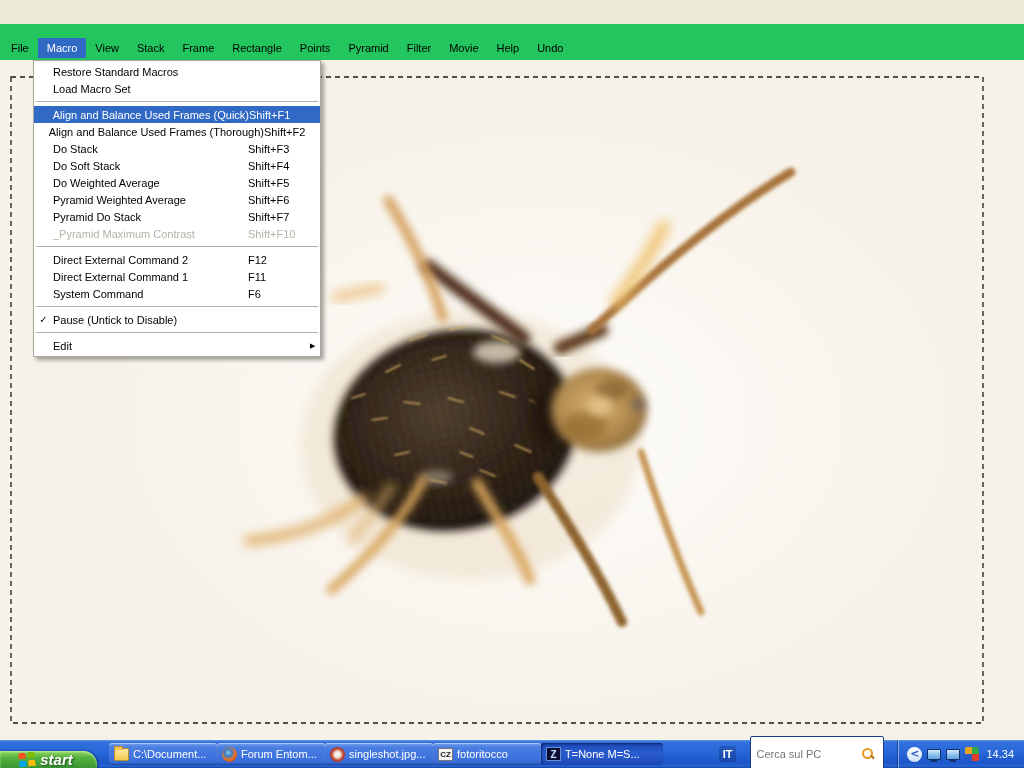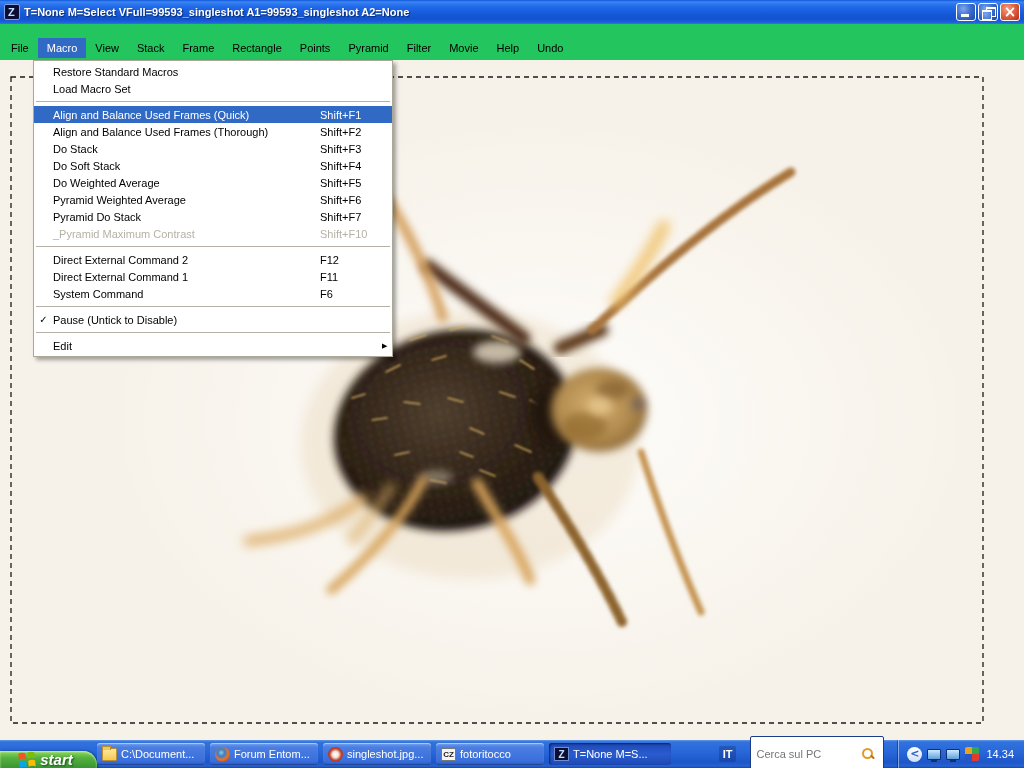--- a/index.html
+++ b/index.html
@@ -34,21 +34,21 @@
   .menubar { position:absolute; top:24px; left:0; width:1024px; height:36px;
     background:#22c55e; display:flex; align-items:flex-end; padding:0 2px 2px 2px; }
   .mb-item { font-size:11px; color:#000; padding:4px 9px 4px 9px; cursor:default; }
   .mb-item.mb-active { background:#316ac5; color:#fff; }
 
   
   .client { position:absolute; top:60px; left:0; width:1024px; height:680px;
     background:#f7f2e9; overflow:hidden; }
 
   
-  .dropdown { position:absolute; top:60px; left:33px; width:360px;
+  .dropdown { position:absolute; top:60px; left:33px; width:288px;
     background:#fff; border:1px solid #aca899;
     box-shadow:3px 3px 4px rgba(0,0,0,0.35); padding:2px 0; z-index:20; }
   .mi { display:flex; align-items:center; height:17px; font-size:11px; color:#000; }
   .mi-check { width:19px; text-align:center; font-size:10px; line-height:17px; }
   .mi-label { flex:1 1 auto; white-space:nowrap; }
   .mi-shortcut { width:62px; text-align:left; }
   .mi-arrow { width:10px; font-size:7px; line-height:17px; }
   .mi.mi-hl { background:#316ac5; color:#fff; }
   .mi.mi-dis { color:#b5b2a5; }
   .mi-sep { border-top:1px solid #b5b2a5; margin:4px 2px; height:0; }
@@ -56,21 +56,21 @@
   
   .taskbar { position:absolute; bottom:0; left:0; width:1024px; height:28px;
     background:linear-gradient(180deg,#5f9ae6 0%,#3272dd 7%,#2766d8 45%,#1d56c8 80%,#2563d2 93%,#1646a8 100%);
     display:flex; align-items:center; }
   .start-btn { width:97px; height:28px; flex:0 0 auto;
     background:linear-gradient(180deg,#8fd95f 0%,#54b03f 25%,#3c9a34 55%,#2c7a28 90%,#236320 100%);
     border-radius:0 14px 14px 0; box-shadow:inset 0 1px 2px #c8f0a8, 1px 0 3px rgba(0,0,0,.4);
     display:flex; align-items:flex-start; justify-content:center; gap:4px; cursor:pointer;margin-top:22px; }
   .start-label { color:#fff; font-size:15px; font-weight:bold; font-style:italic;
     text-shadow:1px 1px 2px #1c4a18; padding-right:6px; }
-  .tasks { display:flex; gap:5px; flex:0 0 auto; }
+  .tasks { display:flex; margin-left:12px; flex:0 0 auto; }
   .task-btn { width:108px; height:22px; border-radius:3px; display:flex; align-items:center;
     padding:0 5px; gap:4px; color:#fff; font-size:11px; cursor:pointer;
     background:linear-gradient(180deg,#6f9ceb 0%,#4a7ee2 20%,#3a6fdc 80%,#2e5fc8 100%);
     box-shadow:inset 0 1px 1px rgba(255,255,255,.5), inset 0 -1px 1px rgba(0,0,30,.3); }
   .task-btn.task-active { width:122px;
     background:linear-gradient(180deg,#1c48b4 0%,#2a5cd0 50%,#1c48b4 100%);
     box-shadow:inset 1px 1px 2px rgba(0,0,40,.6); }
   .tb-label { white-space:nowrap; overflow:hidden; }
   .tb-icon { width:15px; height:13px; flex:0 0 auto; position:relative; }
   .folder-icon { background:linear-gradient(#ffe9a0,#f3c84f); border:1px solid #b98f2f; border-radius:1px; }
@@ -109,29 +109,20 @@
   .tray-net::after { content:""; position:absolute; left:3px; bottom:-3px; width:6px; height:2px; background:#14306a; }
   .tray-avg { width:14px; height:14px; border-radius:2px; cursor:pointer;
     background:conic-gradient(#2fa84f 0 90deg, #e23b2e 90deg 180deg, #2458c8 180deg 270deg, #e9a21a 270deg 360deg); }
   .clock { color:#fff; font-size:11px; padding:0 4px 0 2px; cursor:default; }
 </style>
 </head>
 <body>
 
 <div class="screen">
 
-  <div class="titlebar">
-    <div class="app-icon"></div>
-    <span class="title-text">T=None M=Select VFull=99593_singleshot A1=99593_singleshot A2=None</span>
-    <div class="win-btns">
-      <div class="win-btn min"></div>
-      <div class="win-btn restore"></div>
-      <div class="win-btn close"></div>
-    </div>
-  </div>
 
   <div class="menubar">
       <span class="mb-item">File</span>
       <span class="mb-item mb-active">Macro</span>
       <span class="mb-item">View</span>
       <span class="mb-item">Stack</span>
       <span class="mb-item">Frame</span>
       <span class="mb-item">Rectangle</span>
       <span class="mb-item">Points</span>
       <span class="mb-item">Pyramid</span>

